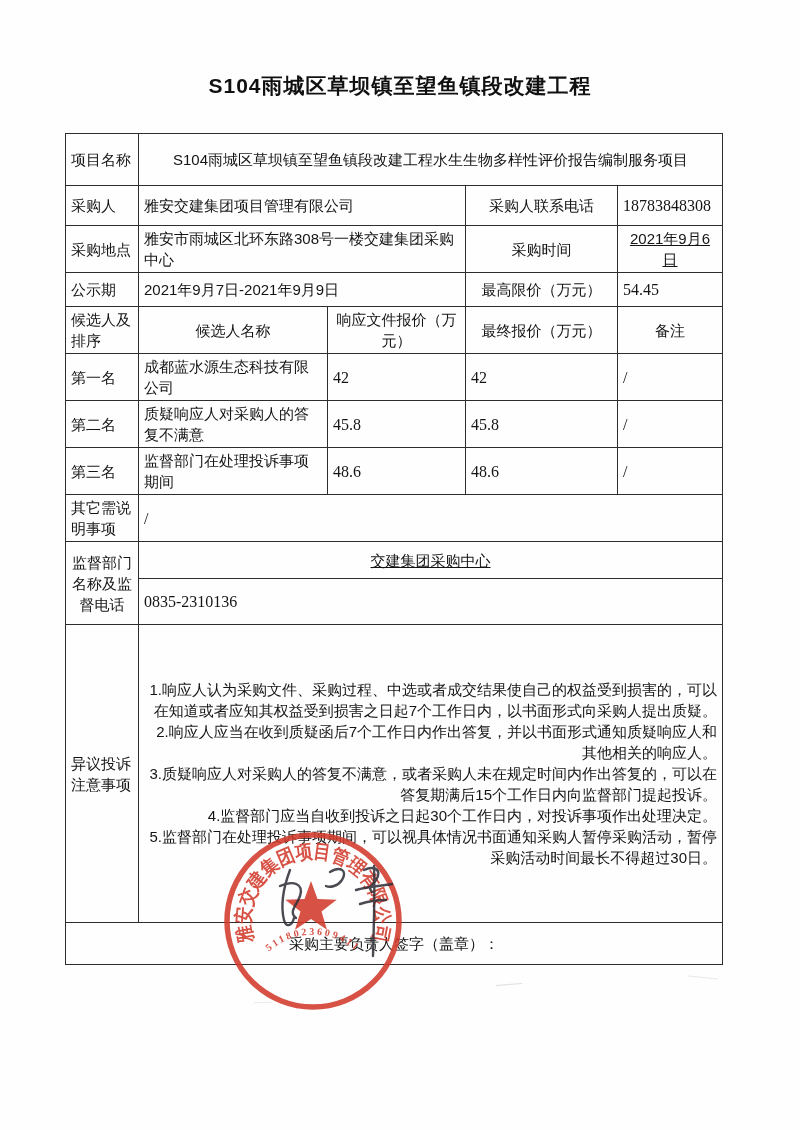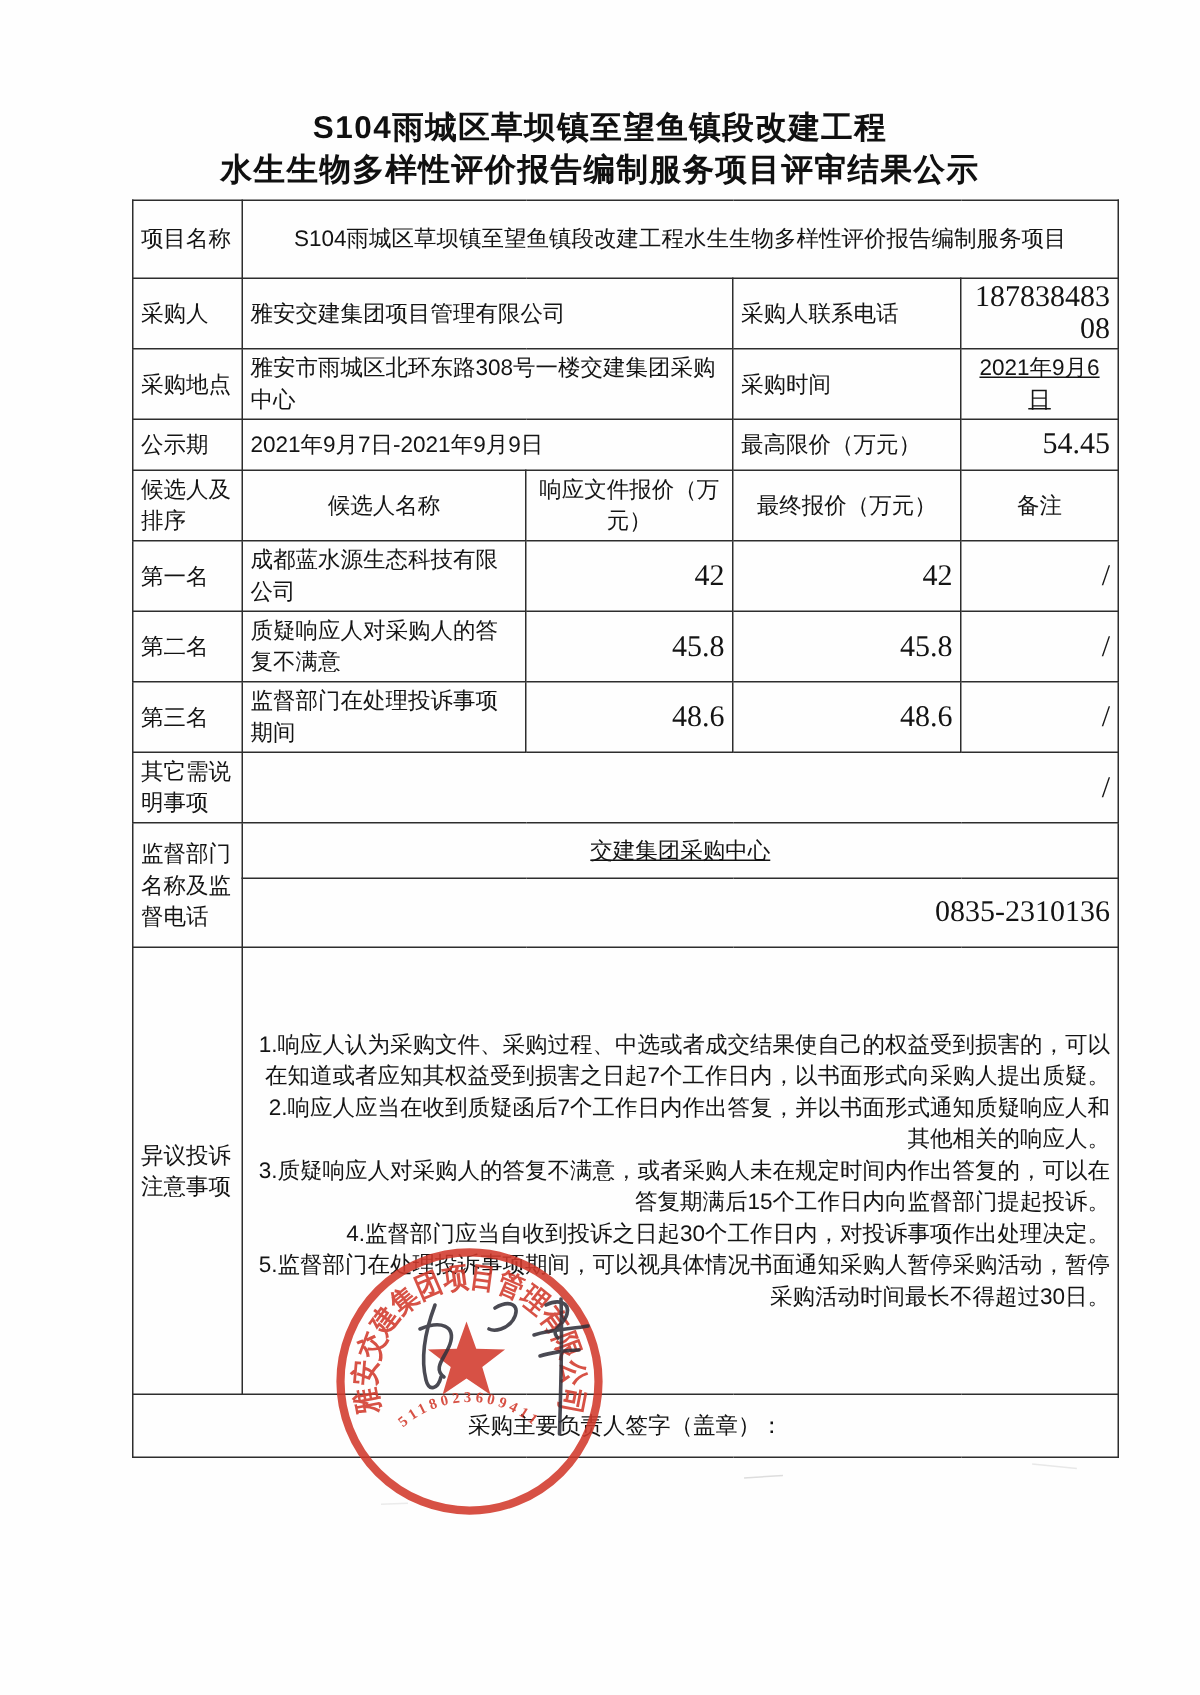--- a/index.html
+++ b/index.html
@@ -16,40 +16,40 @@
     position: absolute;
     top: 72px; left: 0; width: 800px;
     text-align: center;
     font-size: 21px; font-weight: bold;
     line-height: 28px;
     letter-spacing: 1px;
     color: #101010;
   }
   table.main {
     position: absolute;
-    left: 88px; top: 133px;
+    left: 65px; top: 133px;
     width: 657px;
     border-collapse: collapse;
     table-layout: fixed;
     font-size: 15px;
     color: #141414;
   }
   table.main td {
     border: 1.6px solid #2d2d2d;
     padding: 2px 5px;
     vertical-align: middle;
     line-height: 21px;
     word-break: break-all;
   }
   td.lbl { text-align: left; padding-left: 4px; font-weight: 500; }
-  td.lbl-c { text-align: left; font-weight: 500; }
+  td.lbl-c { text-align: center; font-weight: 500; }
   td.val-top { vertical-align: top; text-align: center; }
   td.val-left { text-align: left; }
   td.val-center { text-align: center; text-decoration: underline; }
-  td.num { text-align: right; font-family: "Liberation Serif", serif; font-size: 20px; }
+  td.num { text-align: left; font-family: "Liberation Serif", serif; font-size: 16px; }
   td.hdr { text-align: center; font-weight: 500; }
   td.notes-cell { text-align: right; padding: 6px 10px; line-height: 22px; }
   .notes-line { margin: 0; }
   td.sign-cell { text-align: center; padding-left: 6px; font-weight: 500; }
 
   
   .seal {
     position: absolute;
     left: 221px; top: 829px;
     width: 184px; height: 184px;
@@ -70,21 +70,20 @@
   }
   .artifact.a1 { left: 496px; top: 984px; width: 26px; transform: rotate(-4deg); }
   .artifact.a2 { left: 688px; top: 977px; width: 30px; transform: rotate(6deg); opacity: .3; }
   .artifact.a3 { left: 254px; top: 1002px; width: 18px; transform: rotate(-2deg); opacity: .25; }
 </style>
 </head>
 <body>
 
 <div class="doc-title">
   <div>S104雨城区草坝镇至望鱼镇段改建工程</div>
-  <div>水生生物多样性评价报告编制服务项目评审结果公示</div>
 </div>
 
 <table class="main">
   <colgroup>
     <col style="width:73px">
       <col style="width:189px">
       <col style="width:138px">
     <col style="width:152px">
       <col style="width:105px">
   </colgroup>

